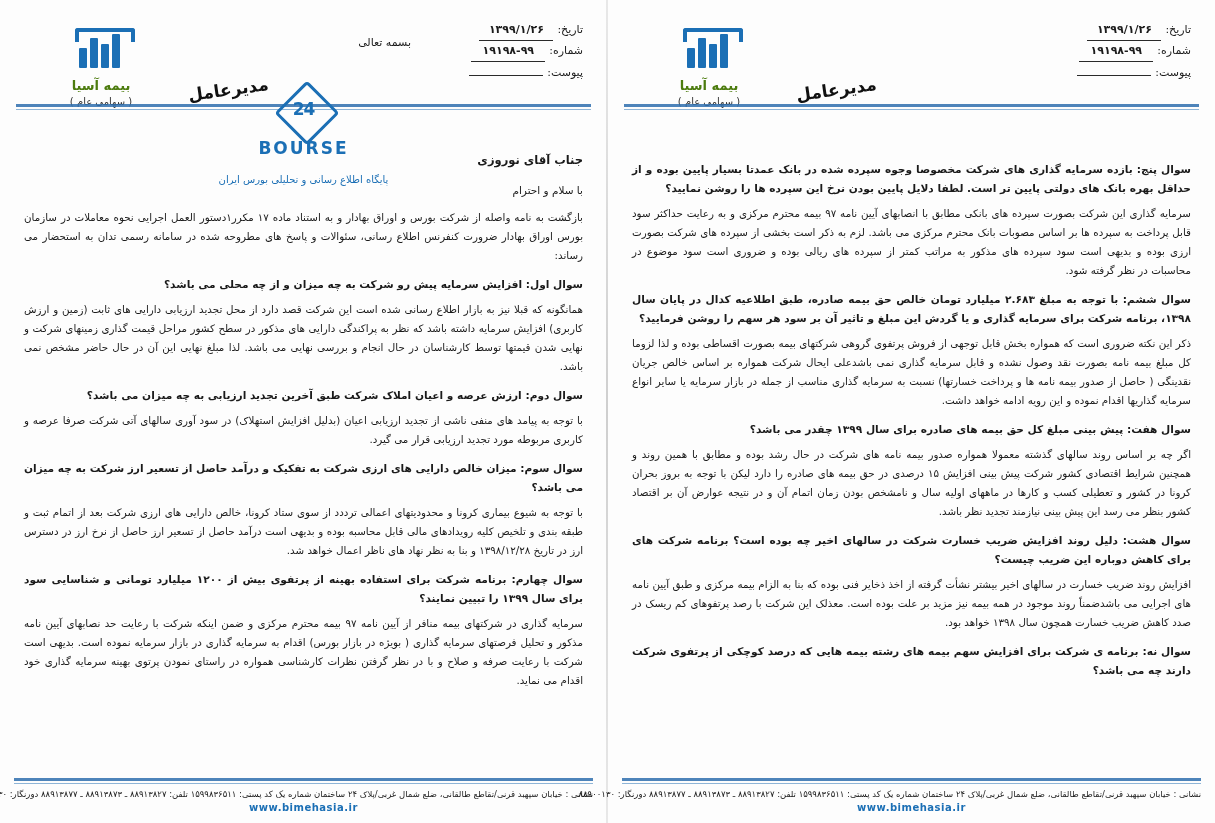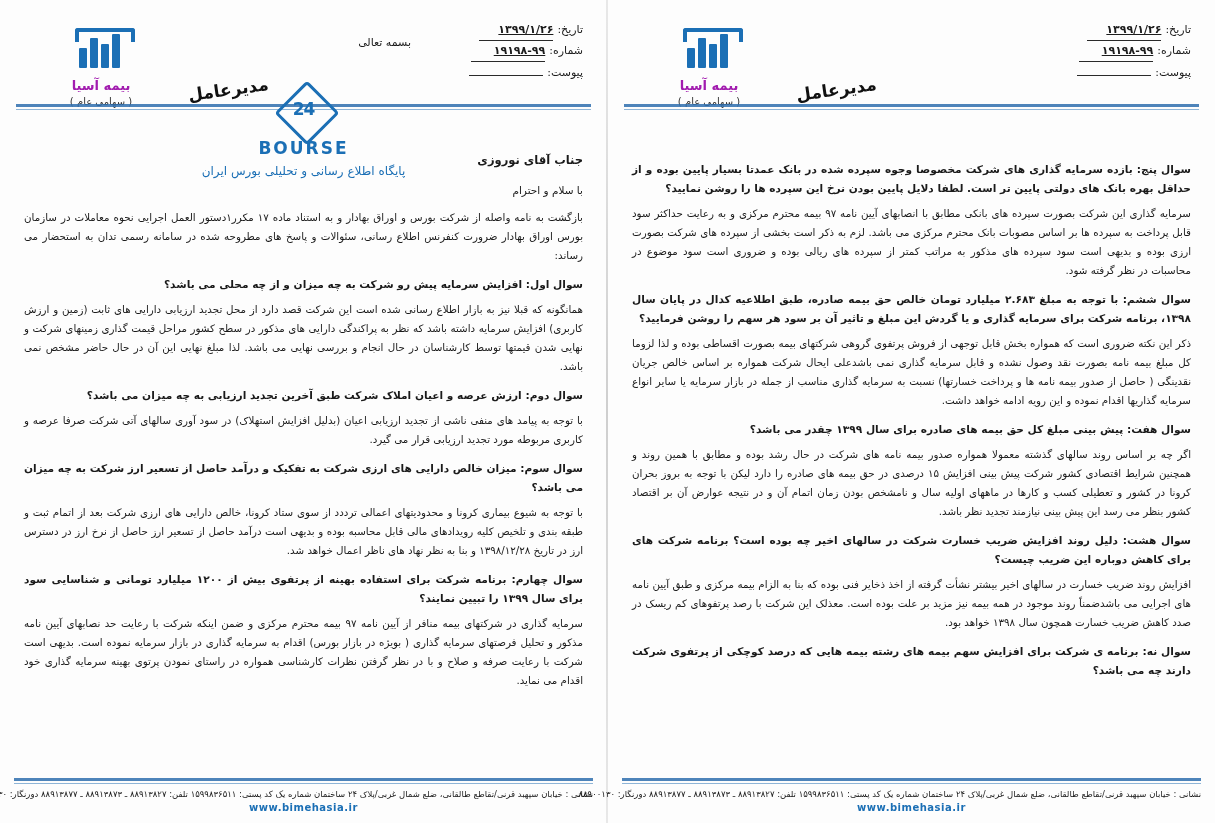--- a/index.html
+++ b/index.html
@@ -53,23 +53,23 @@
     display: flex;
     justify-content: flex-start;
     align-items: baseline;
     gap: 4px;
     white-space: nowrap;
   }
   .meta-label { font-weight: normal; }
   .meta-val {
     border-bottom: 1px solid #2a2a2a;
     min-width: 74px;
+    text-align: center;
     font-weight: bold;
     letter-spacing: .5px;
-    text-decoration: underline;
   }
   .meta-val.empty { border-bottom: 1px solid #2a2a2a; min-width: 74px; height: 13px; display:inline-block;}
 
   
   .logo-wrap {
     position: absolute;
     top: 14px; left: 26px;
     width: 150px;
     text-align: center;
     color: #1b6fb5;
@@ -95,21 +95,21 @@
     top: 2px; left: 2px;
     width: 52px; height: 10px;
     border-top: 4px solid #1b6fb5;
     border-left: 4px solid #1b6fb5;
     border-right: 4px solid #1b6fb5;
     border-radius: 3px 3px 0 0;
   }
   .logo-name {
     font-size: 13px;
     font-weight: bold;
-    color: #a21caf;
+    color: #4d7c0f;
     letter-spacing: .5px;
   }
   .logo-sub {
     font-size: 10px;
     color: #333;
     margin-top: 3px;
   }
   .md-title {
     position: absolute;
     top: 62px; left: 186px;
@@ -158,23 +158,23 @@
     letter-spacing: -1px;
   }
   .bourse-word {
     font-size: 17px;
     font-weight: bold;
     color: #1b6fb5;
     letter-spacing: 2px;
     margin-top: 2px;
   }
   .bourse-sub {
-    font-size: 12px;
-    color: #1b6fb5;
-    margin-top: 6px;
+    font-size: 10px;
+    color: #1b6fb5;
+    margin-top: 16px;
     direction: rtl;
   }
 
   .hdr-rule {
     position: absolute;
     top: 92px; left: 16px; right: 16px;
     height: 3px;
     background: #2f6fae;
     opacity: .85;
   }

